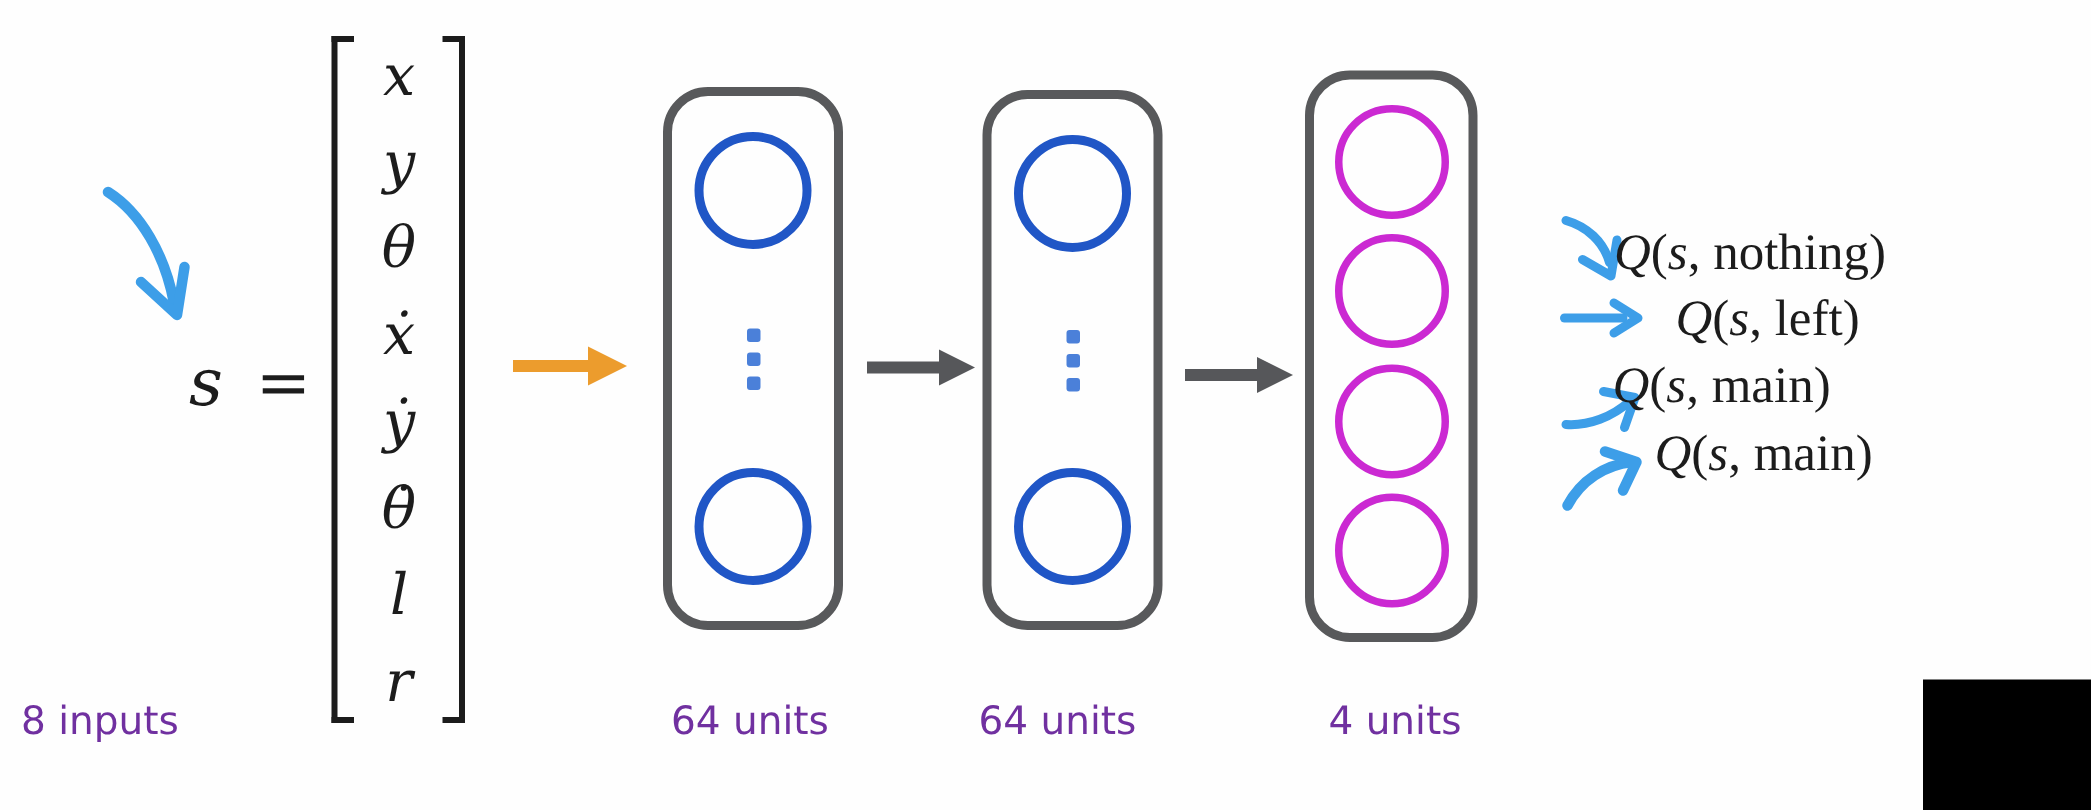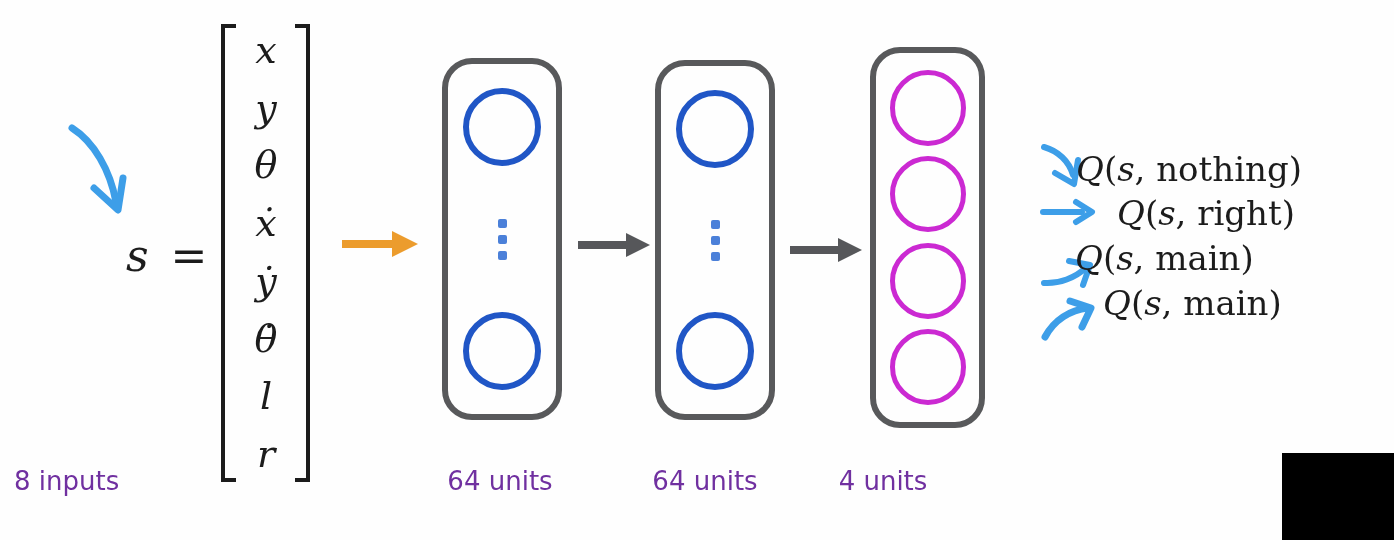--- a/index.html
+++ b/index.html
@@ -74,21 +74,21 @@
 
   
   svg{display:block;overflow:visible;}
   .stroke-orange{stroke:var(--input-arrow-orange);}
   .fill-orange{fill:var(--input-arrow-orange);}
   .stroke-gray{stroke:var(--flow-arrow-gray);}
   .fill-gray{fill:var(--flow-arrow-gray);}
   .stroke-sky{stroke:var(--sketch-arrow-blue);fill:none;stroke-linecap:round;stroke-linejoin:round;}
 
   
-  .q-text{font-size:34px;white-space:nowrap;}
+  .q-text{font-size:34px;white-space:nowrap;font-family:Liberation Serif, serif;}
   .black-rect{left:1282px;top:453px;width:112px;height:87px;background:var(--corner-black);}
 </style>
 </head>
 <body>
 
 <svg class="abs" style="left:62px;top:118px" width="72" height="110" viewBox="0 0 72 110">
   <path class="stroke-sky" stroke-width="7" d="M10,10 C32,24 48,52 54,84"></path>
   <path class="stroke-sky" stroke-width="7" d="M32,70 L56,92 L61,60"></path>
 </svg>
 
@@ -146,36 +146,36 @@
 
 <div class="abs layer-box layer-3">
   <div class="node node-magenta"></div>
   <div class="node node-magenta"></div>
   <div class="node node-magenta"></div>
   <div class="node node-magenta"></div>
 </div>
 
 <div class="abs caption" style="left:420px;width:160px">64 units</div>
 <div class="abs caption" style="left:625px;width:160px">64 units</div>
-<div class="abs caption" style="left:803px;width:160px">4 units</div>
+<div class="abs caption" style="left:850px;width:160px">4 units</div>
 
 <svg class="abs" style="left:1040px;top:143px" width="42" height="44" viewBox="0 0 42 44">
   <path class="stroke-sky" stroke-width="6" d="M4,4 C18,8 29,18 33,32"></path>
   <path class="stroke-sky" stroke-width="6" d="M15,30 L34,41 L38,17"></path>
 </svg>
 <div class="abs math q-text" style="left:1076px;top:152px">
   <span class="it">Q</span><span>(</span><span class="it">s</span><span>, </span><span>nothing</span><span>)</span>
 </div>
 
 <svg class="abs" style="left:1040px;top:199px" width="58" height="26" viewBox="0 0 58 26">
   <path class="stroke-sky" stroke-width="6" d="M3,13 L42,13"></path>
   <path class="stroke-sky" stroke-width="6" d="M36,3 L52,13 L36,23"></path>
 </svg>
 <div class="abs math q-text" style="left:1117px;top:196px">
-  <span class="it">Q</span><span>(</span><span class="it">s</span><span>, </span><span>right</span><span>)</span>
+  <span class="it">Q</span><span>(</span><span class="it">s</span><span>, </span><span>left</span><span>)</span>
 </div>
 
 <svg class="abs" style="left:1041px;top:256px" width="58" height="34" viewBox="0 0 58 34">
   <path class="stroke-sky" stroke-width="6" d="M3,27 C18,28 34,22 46,11"></path>
   <path class="stroke-sky" stroke-width="6" d="M28,5 L49,9 L42,29"></path>
 </svg>
 <div class="abs math q-text" style="left:1075px;top:241px">
   <span class="it">Q</span><span>(</span><span class="it">s</span><span>, </span><span>main</span><span>)</span>
 </div>
 

